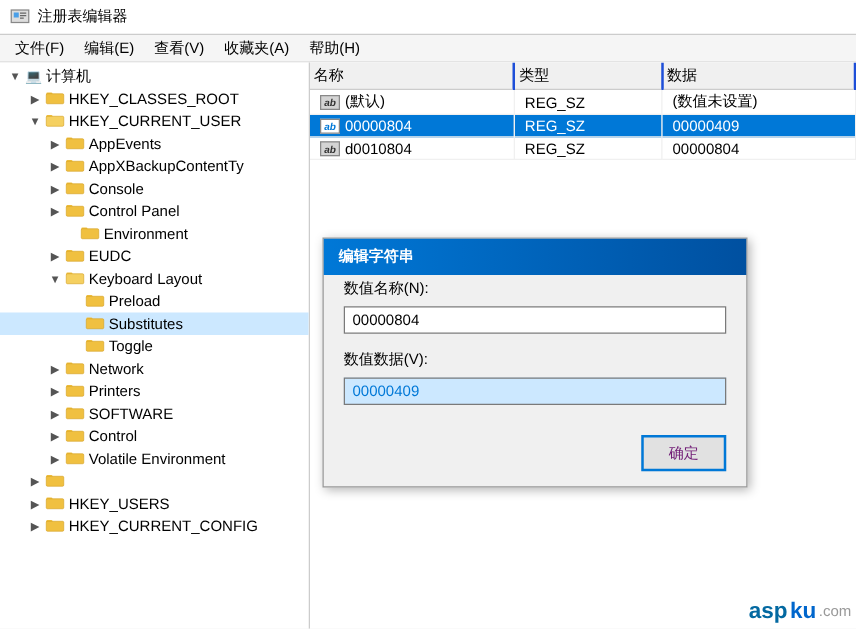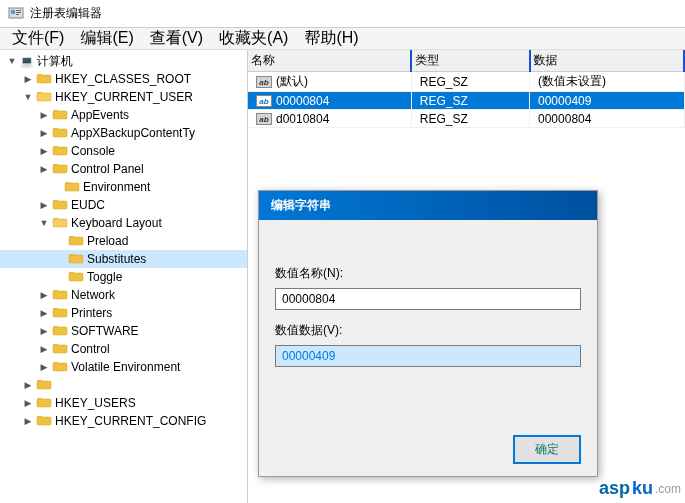--- a/index.html
+++ b/index.html
@@ -37,21 +37,21 @@
       border-bottom: 1px solid #ddd;
       padding: 2px 4px;
       display: flex;
       gap: 0;
       height: 22px;
       align-items: center;
     }
     .menu-item {
       padding: 2px 8px;
       cursor: pointer;
-      font-size: 16px;
+      font-size: 12px;
       color: #000;
       white-space: nowrap;
     }
 
     
     .main-content {
       display: flex;
       height: calc(503px - 50px);
     }
 
@@ -161,22 +161,21 @@
       padding: 0;
     }
     .dialog-title {
       background: linear-gradient(to right, #0078d7, #0050a0);
       color: #fff;
       padding: 6px 12px;
       font-size: 12px;
       font-weight: bold;
     }
     .dialog-body {
-      padding: 16px 16px 12px 16px;
-      margin-top: 29px;
+      padding: 2px 16px 12px 16px;
     }
     .dialog-label {
       font-size: 12px;
       color: #000;
       margin-bottom: 6px;
     }
     .dialog-input {
       width: 100%;
       border: 1px solid #7a7a7a;
       background: #fff;
@@ -195,22 +194,21 @@
       justify-content: flex-end;
       gap: 8px;
       padding: 0 16px 12px 16px;
     }
     .dialog-btn {
       background: #e1e1e1;
       border: 1px solid #adadad;
       padding: 4px 20px;
       font-size: 12px;
       cursor: pointer;
-      color: #0f766e;
-      margin-top: 44px;
+      color: #701a75;
     }
     .dialog-btn.primary {
       background: #e1e1e1;
       border: 2px solid #0078d7;
     }
 
     
     .watermark {
       position: absolute;
       bottom: 4px;

